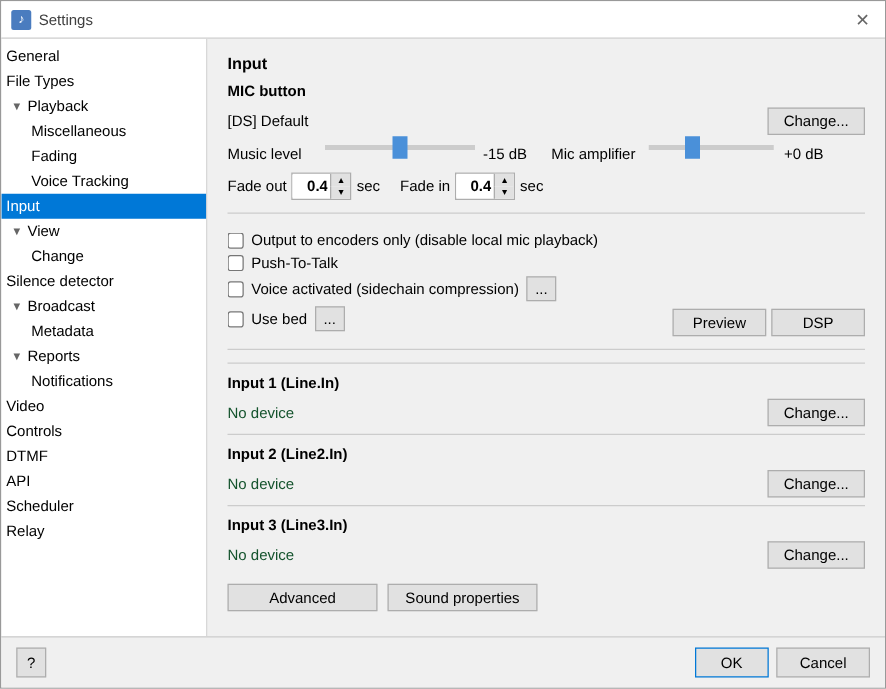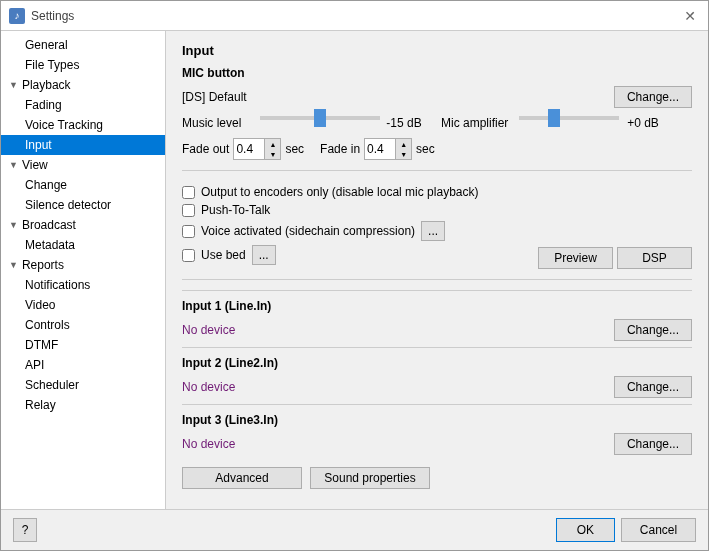--- a/index.html
+++ b/index.html
@@ -69,21 +69,21 @@
     }
     .sidebar {
       width: 165px;
       background: #fff;
       border-right: 1px solid #ccc;
       padding: 4px 0;
       overflow-y: auto;
       flex-shrink: 0;
     }
     .sidebar-item {
-      padding: 3px 8px 3px 24px;
+      padding: 3px 8px 3px 4px;
       cursor: pointer;
       color: #000;
       white-space: nowrap;
     }
     .sidebar-item.active {
       background: #0078d7;
       color: white;
     }
     .sidebar-item.indent1 { padding-left: 24px; }
     .sidebar-group-header {
@@ -121,21 +121,21 @@
       border-top: 1px solid #ccc;
       margin: 10px 0;
     }
     .device-row {
       display: flex;
       align-items: center;
       justify-content: space-between;
       margin-bottom: 2px;
     }
     .device-label {
-      color: #701a75;
+      color: #14532d;
       font-size: 12px;
     }
     .btn {
       background: #e1e1e1;
       border: 1px solid #adadad;
       padding: 3px 12px;
       cursor: pointer;
       font-size: 12px;
       min-width: 75px;
       text-align: center;
@@ -199,25 +199,26 @@
     }
     .fade-label { font-size: 12px; }
     .spin-input {
       display: flex;
       align-items: center;
       border: 1px solid #adadad;
       background: white;
     }
     .spin-value {
       width: 30px;
-      text-align: left;
+      text-align: right;
       font-size: 12px;
       border: none;
       outline: none;
       padding: 2px;
+      font-weight: bold;
     }
     .spin-buttons {
       display: flex;
       flex-direction: column;
     }
     .spin-btn {
       width: 16px;
       height: 10px;
       background: #e1e1e1;
       border: none;
@@ -311,20 +312,21 @@
 
   <div class="content">
 
     <div class="sidebar">
       <div class="sidebar-item">General</div>
       <div class="sidebar-item">File Types</div>
       <div class="sidebar-group-header">
         <span class="chevron">▼</span>
         <span>Playback</span>
       </div>
+      <div class="sidebar-item indent1">Miscellaneous</div>
       <div class="sidebar-item indent1">Fading</div>
       <div class="sidebar-item indent1">Voice Tracking</div>
       <div class="sidebar-item active">Input</div>
       <div class="sidebar-group-header">
         <span class="chevron">▼</span>
         <span>View</span>
       </div>
       <div class="sidebar-item indent1">Change</div>
       <div class="sidebar-item">Silence detector</div>
       <div class="sidebar-group-header">

